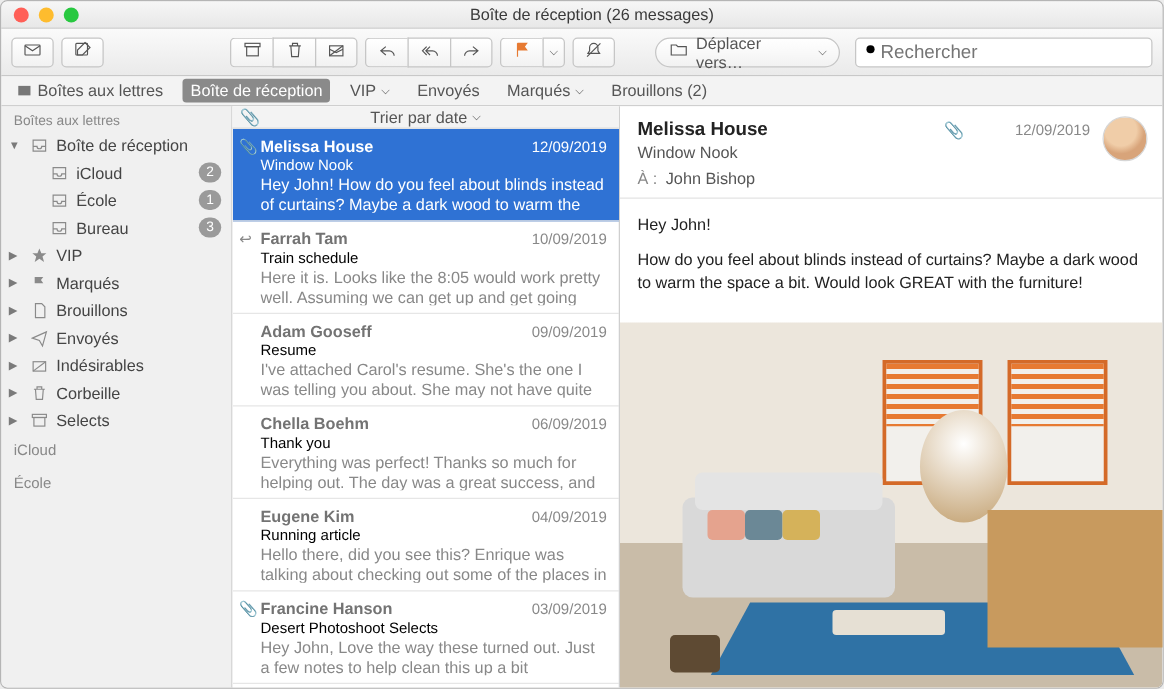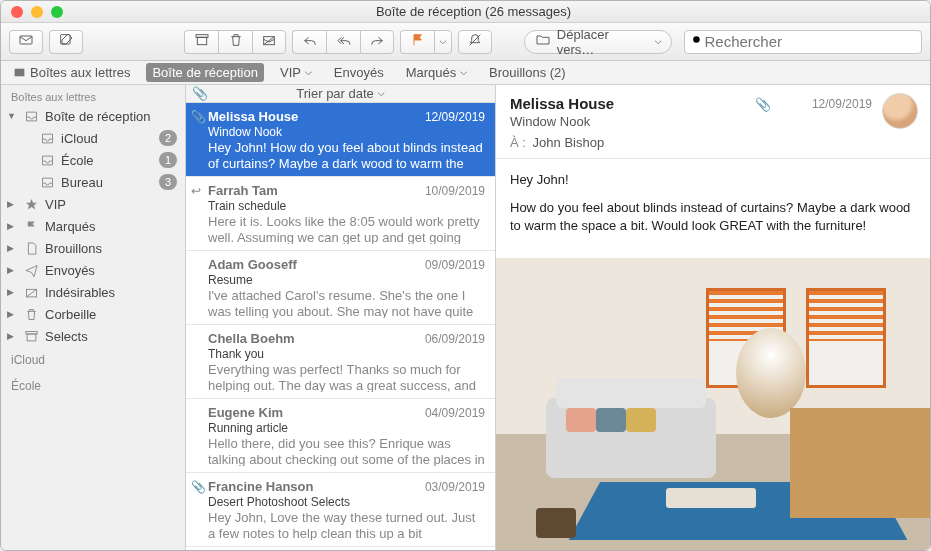--- a/index.html
+++ b/index.html
@@ -44,21 +44,21 @@
 .sb-item.child{padding-left:22px;}
 .sb-sep{font-size:12px;color:#888;padding:6px 10px;}
 
 .msglist{width:310px;border-right:1px solid #cfcfcf;background:#fff;display:flex;flex-direction:column;}
 .sorthdr{height:18px;background:#f3f3f3;border-bottom:1px solid #dcdcdc;display:flex;align-items:center;justify-content:center;font-size:11px;color:#555;gap:4px;}
 .msgs{flex:1;overflow-y:auto;}
 .msg{padding:6px 10px 6px 22px;border-bottom:1px solid #e6e6e6;position:relative;}
 .msg .row1{display:flex;justify-content:space-between;align-items:baseline;}
 .msg .sender{font-weight:600;font-size:13px;color:#737373;}
 .msg .date{font-size:12px;color:#888;}
-.msg .subject{font-size:12px;color:#404040;margin-top:1px;}
+.msg .subject{font-size:12px;color:#000000;margin-top:1px;}
 .msg .preview{font-size:13px;color:#888;margin-top:1px;line-height:1.25;max-height:30px;overflow:hidden;}
 .msg .clip{position:absolute;left:5px;top:7px;color:#888;font-size:12px;}
 .msg.selected{background:#2f72d4;}
 .msg.selected .sender,.msg.selected .subject,.msg.selected .preview,.msg.selected .date,.msg.selected .clip{color:#fff;}
 
 .reader{flex:1;background:#fff;display:flex;flex-direction:column;overflow:hidden;}
 .rhdr{padding:10px 14px 8px;border-bottom:1px solid #e3e3e3;position:relative;}
 .rhdr .sender{font-weight:700;font-size:15px;color:#222;}
 .rhdr .subject{font-size:13px;color:#555;margin-top:2px;}
 .rhdr .to{font-size:12px;color:#888;margin-top:6px;}

